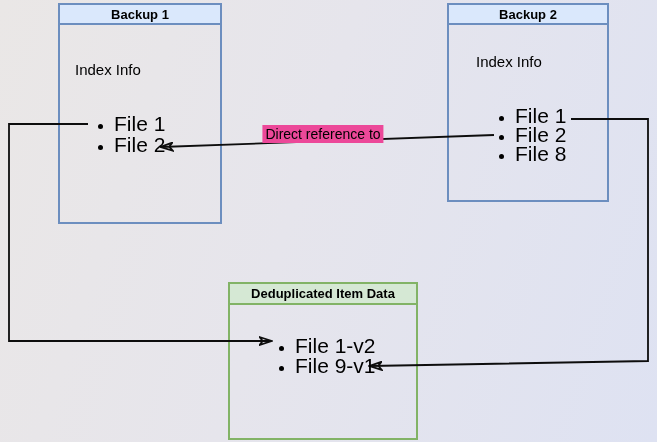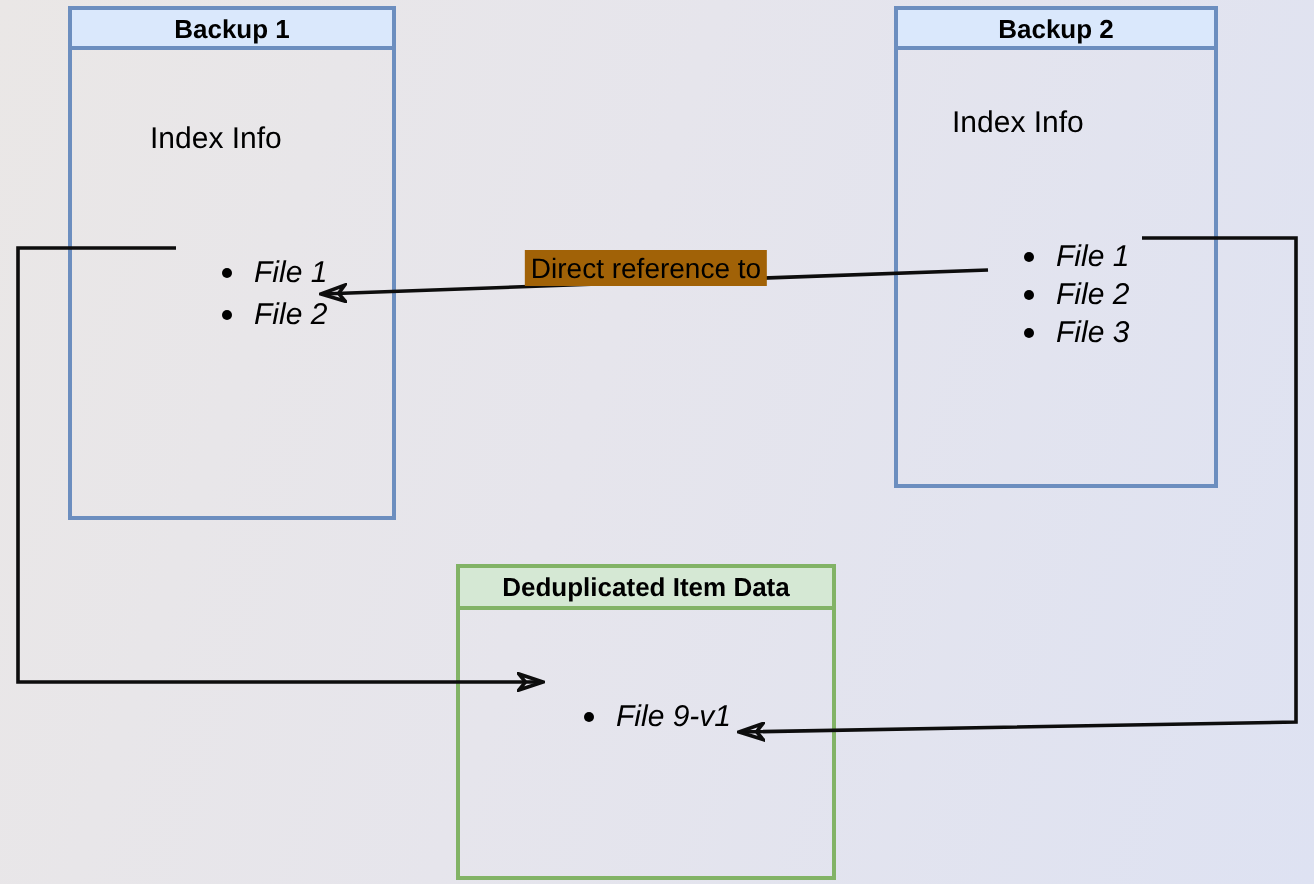--- a/index.html
+++ b/index.html
@@ -21,39 +21,38 @@
   .box.green { border-color: #82b366; }
   .box-header {
     display: flex; align-items: center; justify-content: center;
     font-weight: bold; font-size: 13px;
     border-bottom: 2px solid;
     box-sizing: border-box;
   }
   .blue .box-header  { background: #dae8fc; border-color: #6c8ebf; height: 20px; }
   .green .box-header { background: #d5e8d4; border-color: #82b366; height: 21px; }
 
-  #backup1 { left: 34px;  top: 3px;   width: 164px; height: 257px; }
-  #backup2 { left: 447px; top: 3px;   width: 162px; height: 241px; }
+  #backup1 { left: 58px;  top: 3px;   width: 164px; height: 221px; }
+  #backup2 { left: 447px; top: 3px;   width: 162px; height: 199px; }
   #dedup   { left: 228px; top: 282px; width: 190px; height: 158px; }
 
   .body-label {
     position: absolute;
     font-size: 15px; line-height: 17px;
     z-index: 2;
   }
   #backup1-label { left: 75px;  top: 61px; }
   #backup2-label { left: 476px; top: 53px; }
 
   ul.filelist {
     position: absolute;
-    margin: 13px; padding: 0;
+    margin: 0; padding: 0;
     list-style: none;
-    font-size: 15px;
+    font-size: 21px;
     z-index: 2;
-    font-style: italic;
   }
   ul.filelist li { white-space: nowrap; }
   ul.filelist li::before {
     content: "";
     display: inline-block;
     width: 5px; height: 5px;
     border-radius: 50%;
     background: #000;
     margin-right: 11px;
     vertical-align: 2px;
@@ -61,21 +60,21 @@
   #backup1-list { left: 98px;  top: 113px; line-height: 21px; }
   #backup2-list { left: 499px; top: 106px; line-height: 19px; }
   #dedup-list   { left: 279px; top: 336px; line-height: 20px; }
 
   #annotation {
     position: absolute;
     left: 323px; top: 125px;
     transform: translateX(-50%);
     text-align: center;
     font-size: 14px; line-height: 18px;
-    background: #a16207;
+    background: #ec4899;
     padding: 0 3px;
     white-space: nowrap;
     z-index: 3;
   }
 
   #arrow-layer {
     position: absolute; left: 0; top: 0;
     z-index: 1;
     pointer-events: none;
   }
@@ -97,27 +96,28 @@
     <li>File 2</li>
   </ul>
 
 <div id="backup2" class="box blue">
   <div class="box-header">Backup 2</div>
 </div>
 <div id="backup2-label" class="body-label">Index Info</div>
 <ul id="backup2-list" class="filelist">
     <li>File 1</li>
     <li>File 2</li>
-    <li>File 3</li>
+    <li>File 8</li>
   </ul>
 
 <div id="dedup" class="box green">
   <div class="box-header">Deduplicated Item Data</div>
 </div>
 <ul id="dedup-list" class="filelist">
+    <li>File 1-v2</li>
     <li>File 9-v1</li>
   </ul>
 
 <div id="annotation">
   <div>Direct reference to</div>
 </div>
 
 <svg id="arrow-layer" width="657" height="442" viewBox="0 0 657 442">
   <defs>
     <marker id="arrowhead" markerUnits="userSpaceOnUse" markerWidth="14" markerHeight="10" refX="12.5" refY="5" orient="auto">

